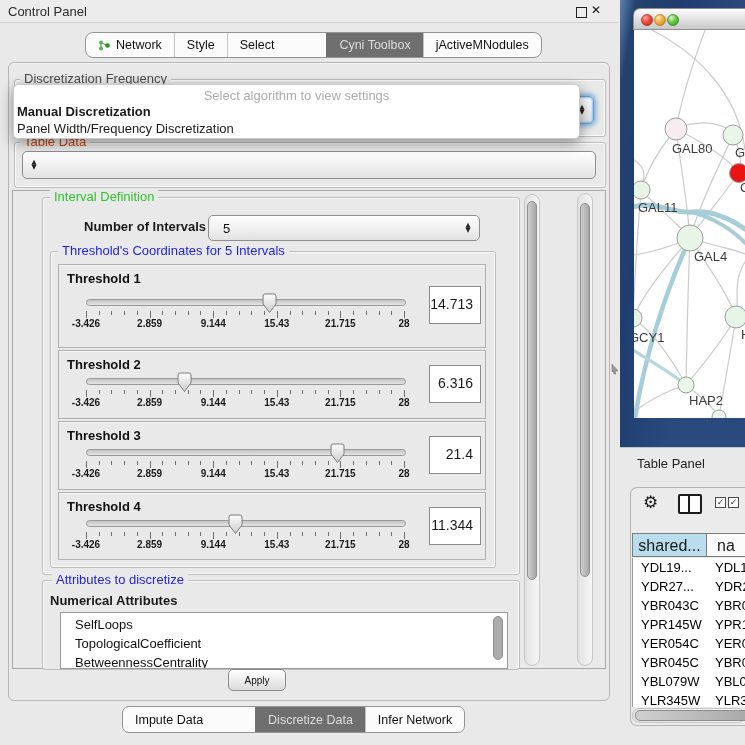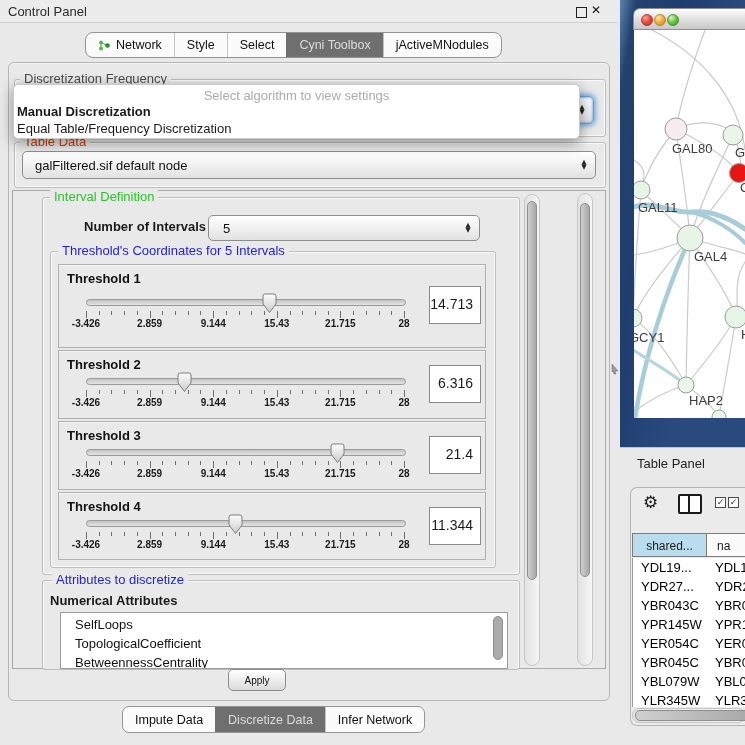--- a/index.html
+++ b/index.html
@@ -9,21 +9,21 @@
   .glyph{font-family:"DejaVu Sans","Liberation Sans",sans-serif;}
   
   #cp-titlebar{left:0;top:0;width:618px;height:22px;background:#ececec;border-bottom:1px solid #d0d0d0;}
   #cp-title{left:8px;top:4px;font-size:13px;color:#2a2a2a;}
   #float-btn{left:576px;top:7px;width:9px;height:9px;border:1.5px solid #222;background:transparent;}
   #close-btn{left:591px;top:3px;font-size:12px;font-weight:bold;color:#111;}
   
   .pill{display:inline-flex;align-items:stretch;background:#fbfbfb;border:1px solid #949494;border-radius:8px;overflow:hidden;}
   .tabseg{display:flex;align-items:center;padding:0 12px;font-size:12.5px;color:#111;border-left:1px solid #c3c3c3;white-space:nowrap;cursor:default;}
   .tabseg:first-child{border-left:none;}
-  .tabseg.sel{background:#6f6f6f;color:#dcdcdc;border-left-color:#6f6f6f;}
+  .tabseg.sel{background:#6f6f6f;color:#dcdcdc;border-left-color:#6f6f6f;margin-left:40px;}
   
   #outer-panel{left:8px;top:62px;width:600px;height:637px;background:#e9e9e9;border:1px solid #b6b6b6;border-radius:6px;box-shadow:inset 0 1px 0 #f4f4f4;}
   .grp{position:absolute;border:1px solid #bdbdbd;border-radius:3px;box-shadow:inset 1px 1px 0 rgba(255,255,255,.75), inset -1px -1px 0 rgba(255,255,255,.75);}
   .grptitle{position:absolute;font-size:13px;line-height:14px;background:#e9e9e9;padding:0 4px;white-space:nowrap;}
   .t-gray{color:#4a4a4a;} .t-black{color:#c2410c;} .t-green{color:#2dc52d;} .t-blue{color:#2323d6;}
   
   .combo{position:absolute;display:flex;align-items:center;border:1px solid #8e8e8e;border-radius:5px;background:linear-gradient(#ffffff,#e2e2e2);box-shadow:inset 0 1px 0 rgba(255,255,255,.9);font-size:13px;color:#111;}
   .combo .lbl{flex:1;padding-left:12px;white-space:nowrap;overflow:hidden;}
   .arrows{width:22px;display:flex;flex-direction:column;align-items:center;justify-content:center;font-size:6.5px;line-height:5.5px;color:#222;}
   .focusring{border-color:#679fd2;box-shadow:0 0 5px 2px rgba(95,160,220,.85), inset 0 0 2px 1px rgba(95,160,220,.6);}
@@ -47,21 +47,21 @@
   .listitem{position:absolute;left:14px;height:19px;line-height:19px;font-size:13px;color:#111;white-space:nowrap;}
   
   .btn{position:absolute;border:1px solid #8c8c8c;border-radius:5px;background:linear-gradient(#ffffff,#dadada);box-shadow:inset 0 1px 0 #fff;font-size:10px;color:#111;}
   
   #desktop{left:620px;top:0;width:125px;height:447px;background:linear-gradient(100deg,#5d82b1 0px,#24426f 16px,#1f3d6e 60px,#2a4a7e 125px);}
   #netwin-titlebar{left:633px;top:8px;width:112px;height:22px;background:linear-gradient(#fcfcfc,#c8c8c8);border:1px solid #8f8f8f;border-right:none;border-radius:7px 0 0 0;box-sizing:border-box;}
   #netcanvas{left:634px;top:30px;width:111px;height:388px;background:#ffffff;}
   #tablepanel-area{left:620px;top:447px;width:125px;height:298px;background:#e9e9e9;border-top:1px solid #c4c4c4;}
   #tp-title{left:637px;top:456px;font-size:13px;color:#222;}
   #tp-box{left:630px;top:487px;width:115px;height:237px;background:#ebebeb;border:1px solid #b5b5b5;border-right:none;border-radius:7px 0 0 7px;}
-  .hdrcell{position:absolute;height:24px;line-height:24px;box-sizing:border-box;border:1px solid #7c7c7c;font-size:12px;text-align:center;overflow:hidden;white-space:nowrap;}
+  .hdrcell{position:absolute;height:24px;line-height:24px;box-sizing:border-box;border:1px solid #7c7c7c;font-size:16px;text-align:center;overflow:hidden;white-space:nowrap;}
   .tblrow-cell{position:absolute;height:19px;line-height:19px;font-size:13px;color:#000;white-space:nowrap;overflow:hidden;}
   .splitpane-icon{position:absolute;width:20px;height:16px;border:2px solid #1b1b1b;border-radius:2px;background:#fff;}
   .splitpane-icon:after{content:"";position:absolute;left:8px;top:0;width:2px;height:100%;background:#1b1b1b;}
   .cb{position:absolute;width:9px;height:9px;border:1.5px solid #4a4a4a;background:#fdfdfd;font-size:9px;line-height:9px;color:#333;text-align:center;}
 </style>
 </head>
 <body>
 
 <svg width="0" height="0" style="position:absolute">
   <defs>
@@ -127,27 +127,26 @@
     <span class="lbl"></span>
     <span class="arrows glyph">
         <span>▲</span>
         <span>▼</span>
       </span>
   </div>
 
   <div class="abs" id="popup">
     <div class="prompt">Select algorithm to view settings</div>
   <div class="opt" style="top: 19px; font-weight: bold;">Manual Discretization</div>
-      <div class="opt" style="top: 36px; font-weight: normal;">Equal Table/Frequency Discretization</div>
+      <div class="opt" style="top: 36px; font-weight: normal;">Panel Width/Frequency Discretization</div>
     </div>
 
   <div class="grp" style="left:14px;top:142px;width:590px;height:44px"></div>
   <span class="grptitle t-black" style="left:20px;top:135px">Table Data</span>
   <div class="combo" style="left:22px;top:151px;width:572px;height:26px">
-    <span class="lbl">galFiltered.sif default node</span>
     <span class="arrows glyph">
         <span>▲</span>
         <span>▼</span>
       </span>
   </div>
 
   <div class="abs" id="scrollpane"></div>
 
   <div class="grp" style="left:42px;top:197px;width:476px;height:376px"></div>
   <span class="grptitle t-green" style="left:50px;top:190px">Interval Definition</span>

